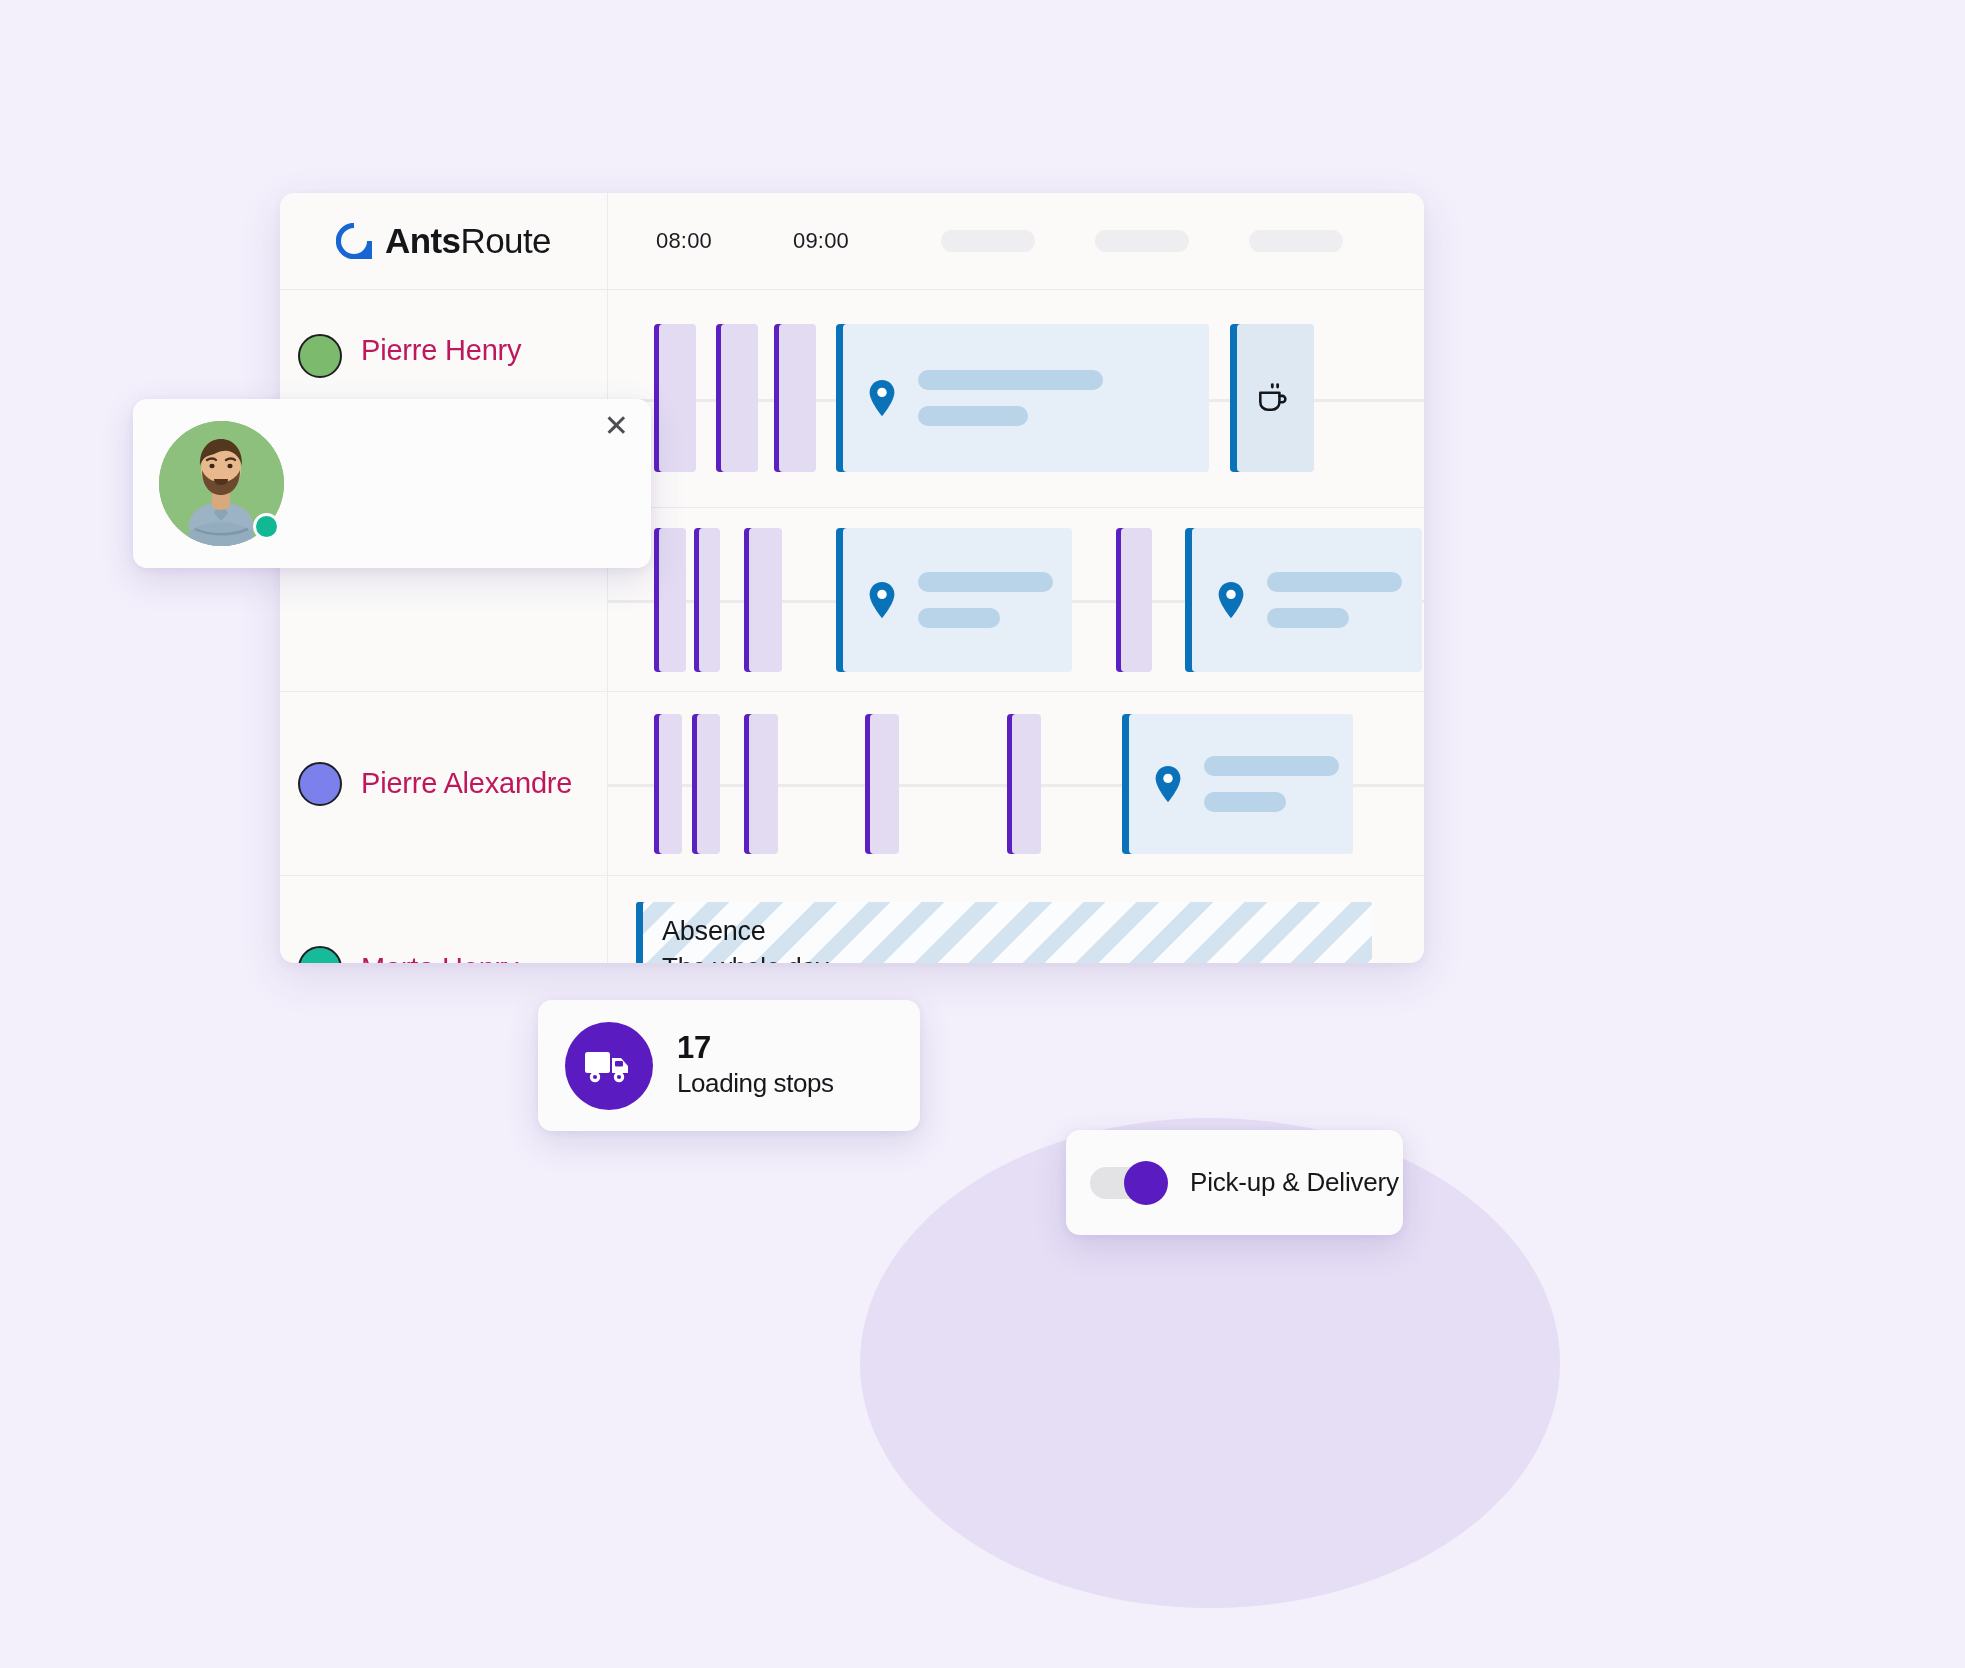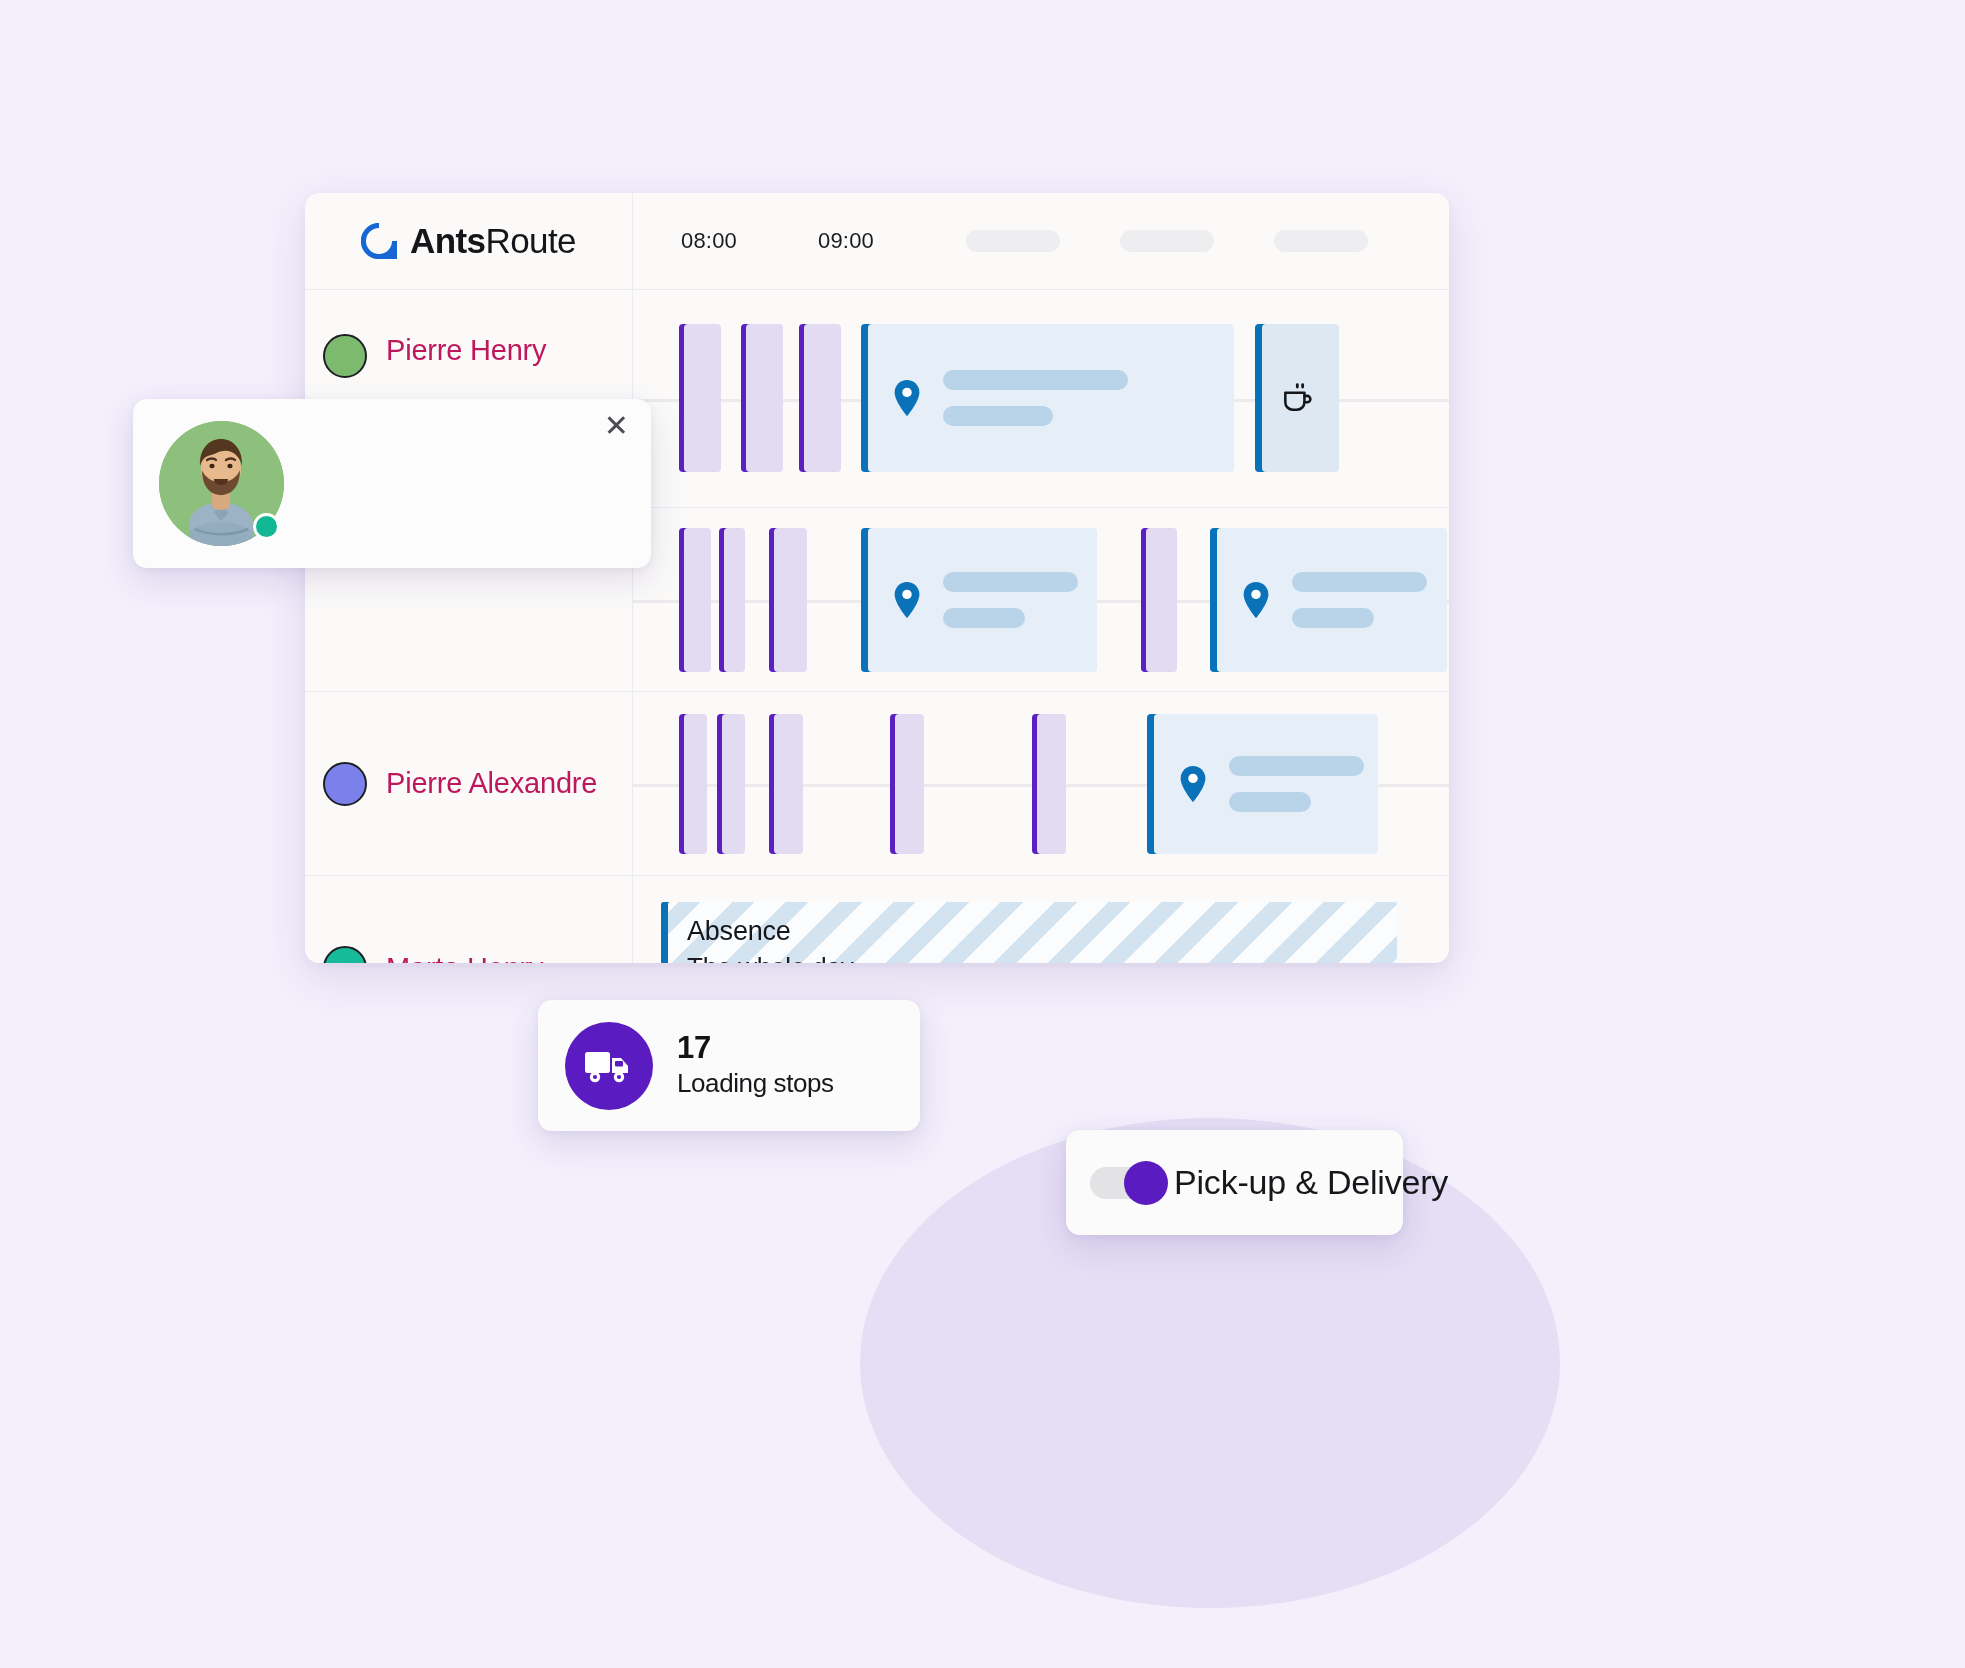--- a/index.html
+++ b/index.html
@@ -26,21 +26,21 @@
     height: 490px;
     border-radius: 50%;
     background: #e2daf3;
     opacity: .85;
     z-index: 0;
   }
 
   
   .panel {
     position: absolute;
-    left: 305px;
+    left: 280px;
     top: 193px;
     width: 1144px;
     height: 770px;
     background: #fbfaf9;
     border-radius: 14px;
     box-shadow: 0 14px 44px rgba(80, 60, 140, .12),
                 0 3px 10px rgba(80, 60, 140, .06);
     z-index: 3;
     display: flex;
     overflow: hidden;
@@ -336,22 +336,22 @@
   }
   .switch-knob {
     position: absolute;
     right: 0; top: 0;
     width: 44px; height: 44px;
     margin-top: -3px;
     border-radius: 50%;
     background: #5a1cc0;
   }
   .toggle-label {
-    margin-left: 6px;
-    font-size: 34px;
+    margin-left: 22px;
+    font-size: 26px;
     color: #16171b;
     letter-spacing: -.2px;
     white-space: nowrap;
   }
 
   
   .stops-card {
     position: absolute;
     left: 538px;
     top: 1000px;

